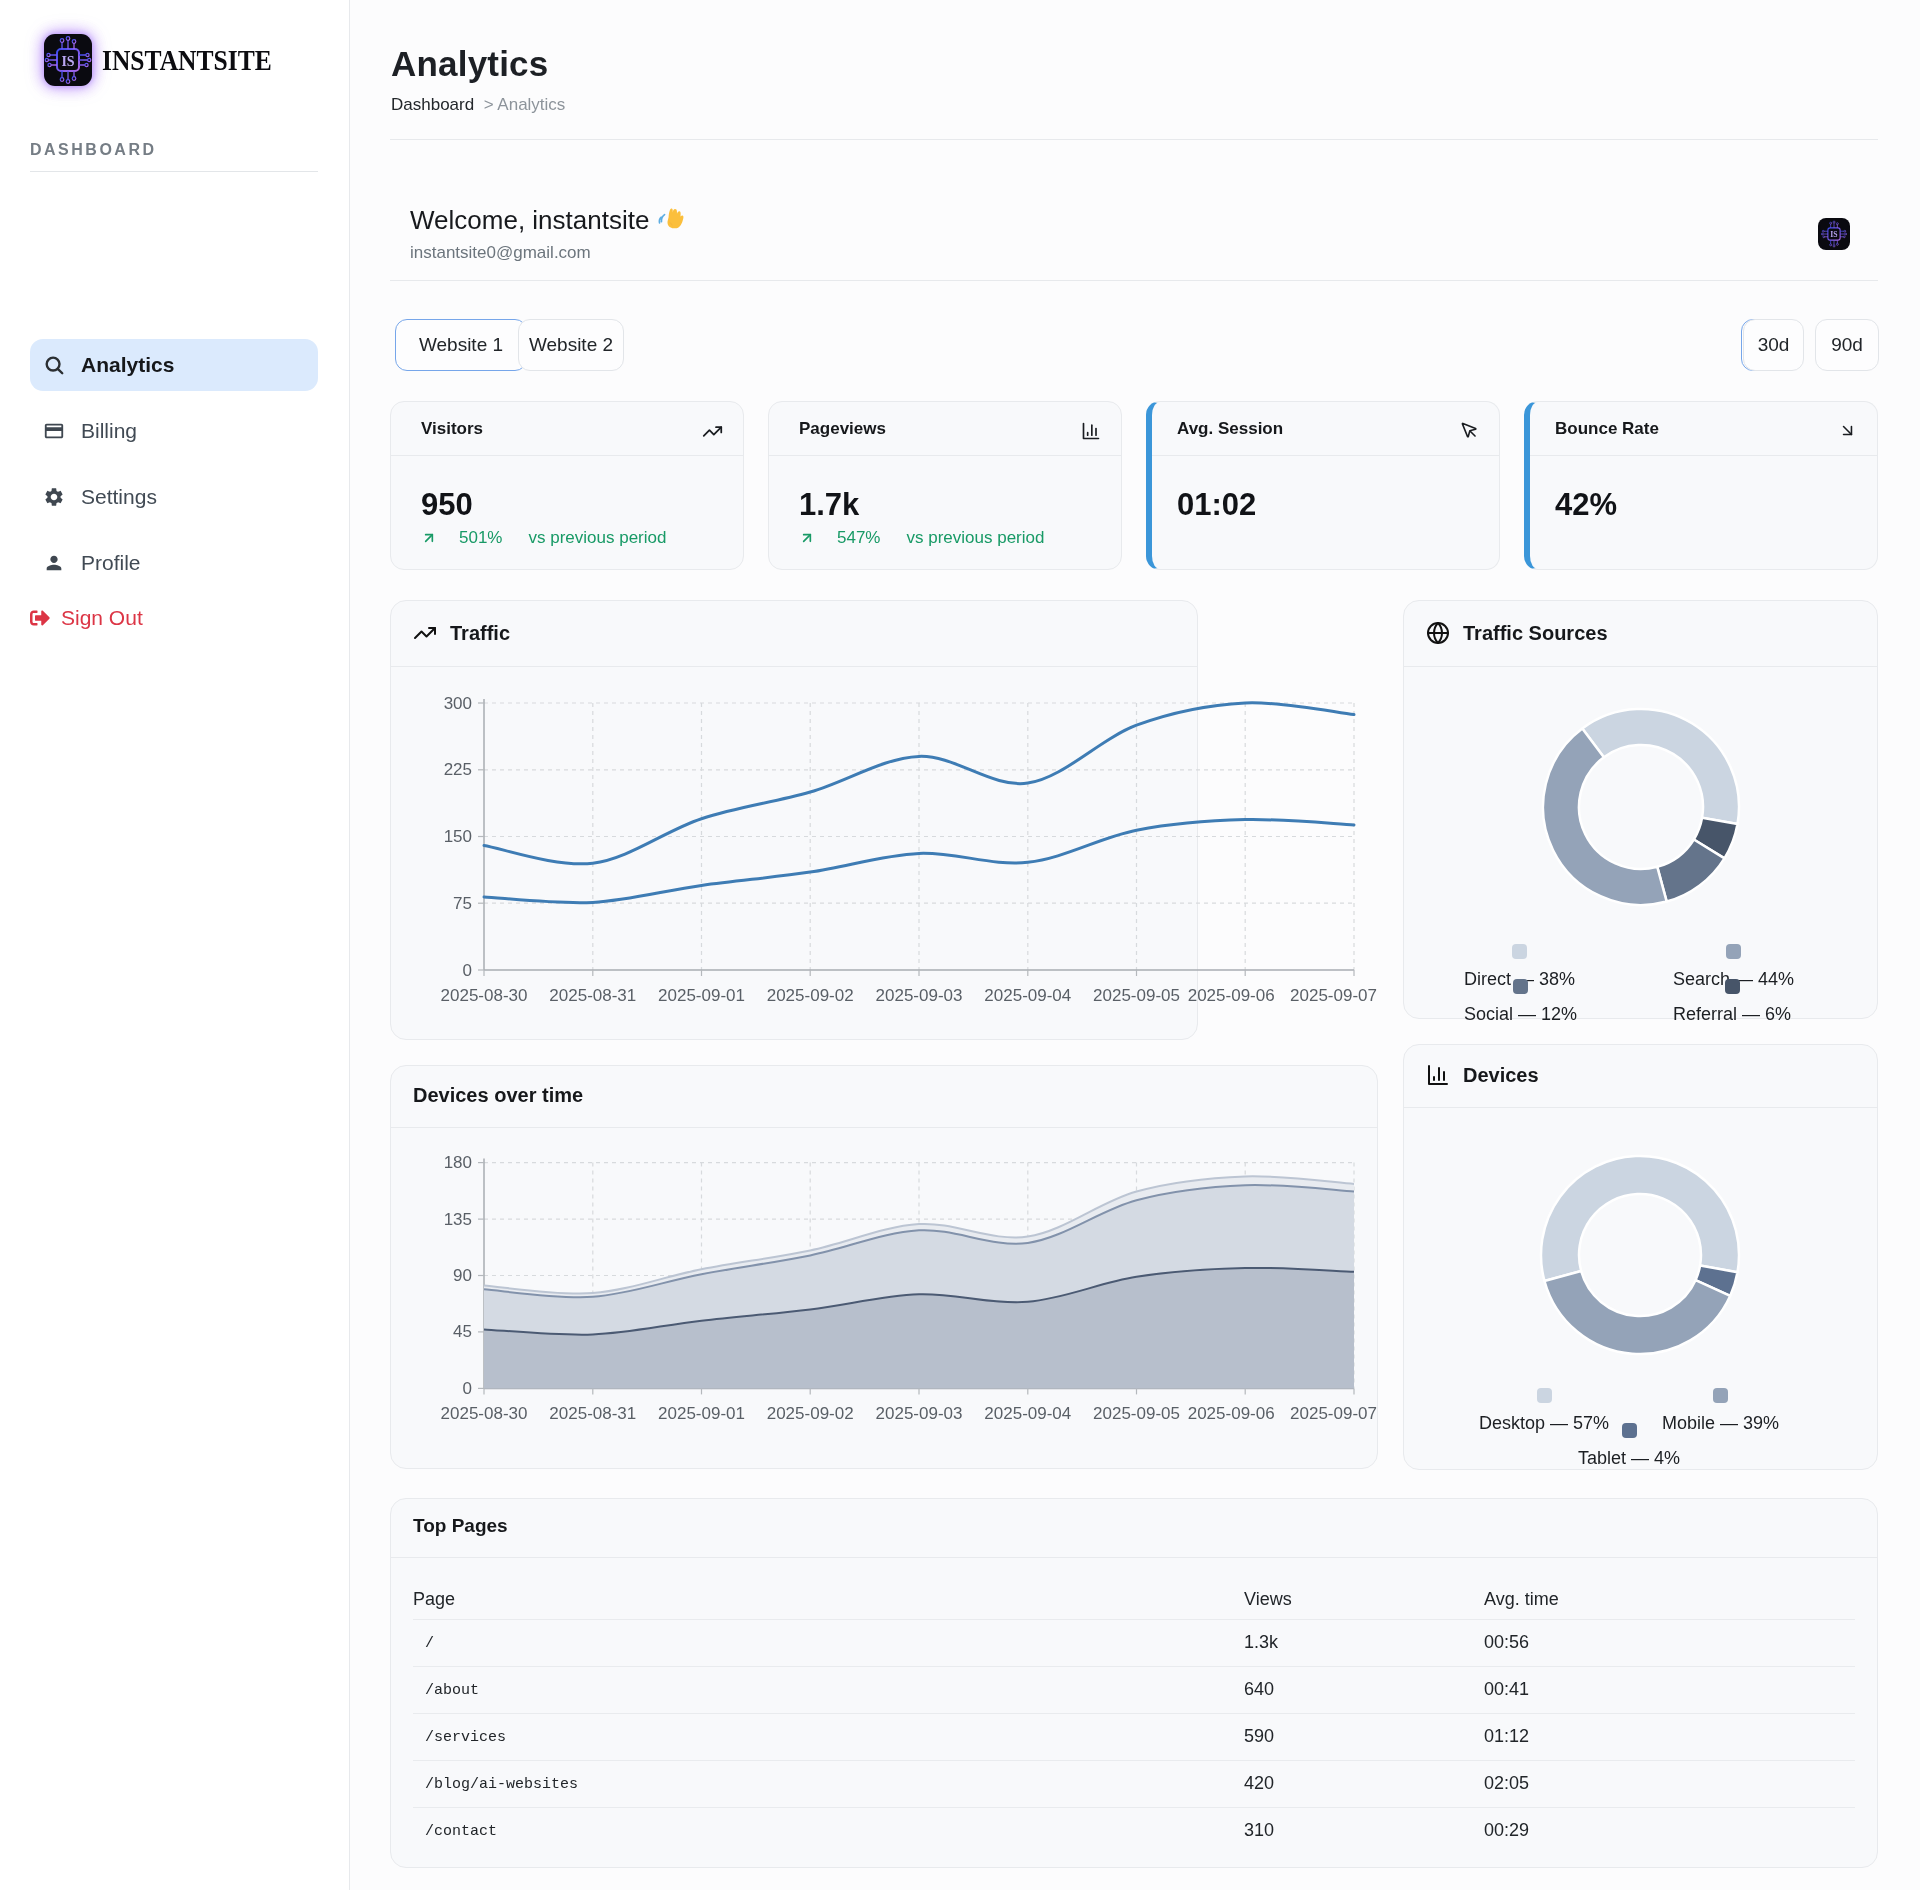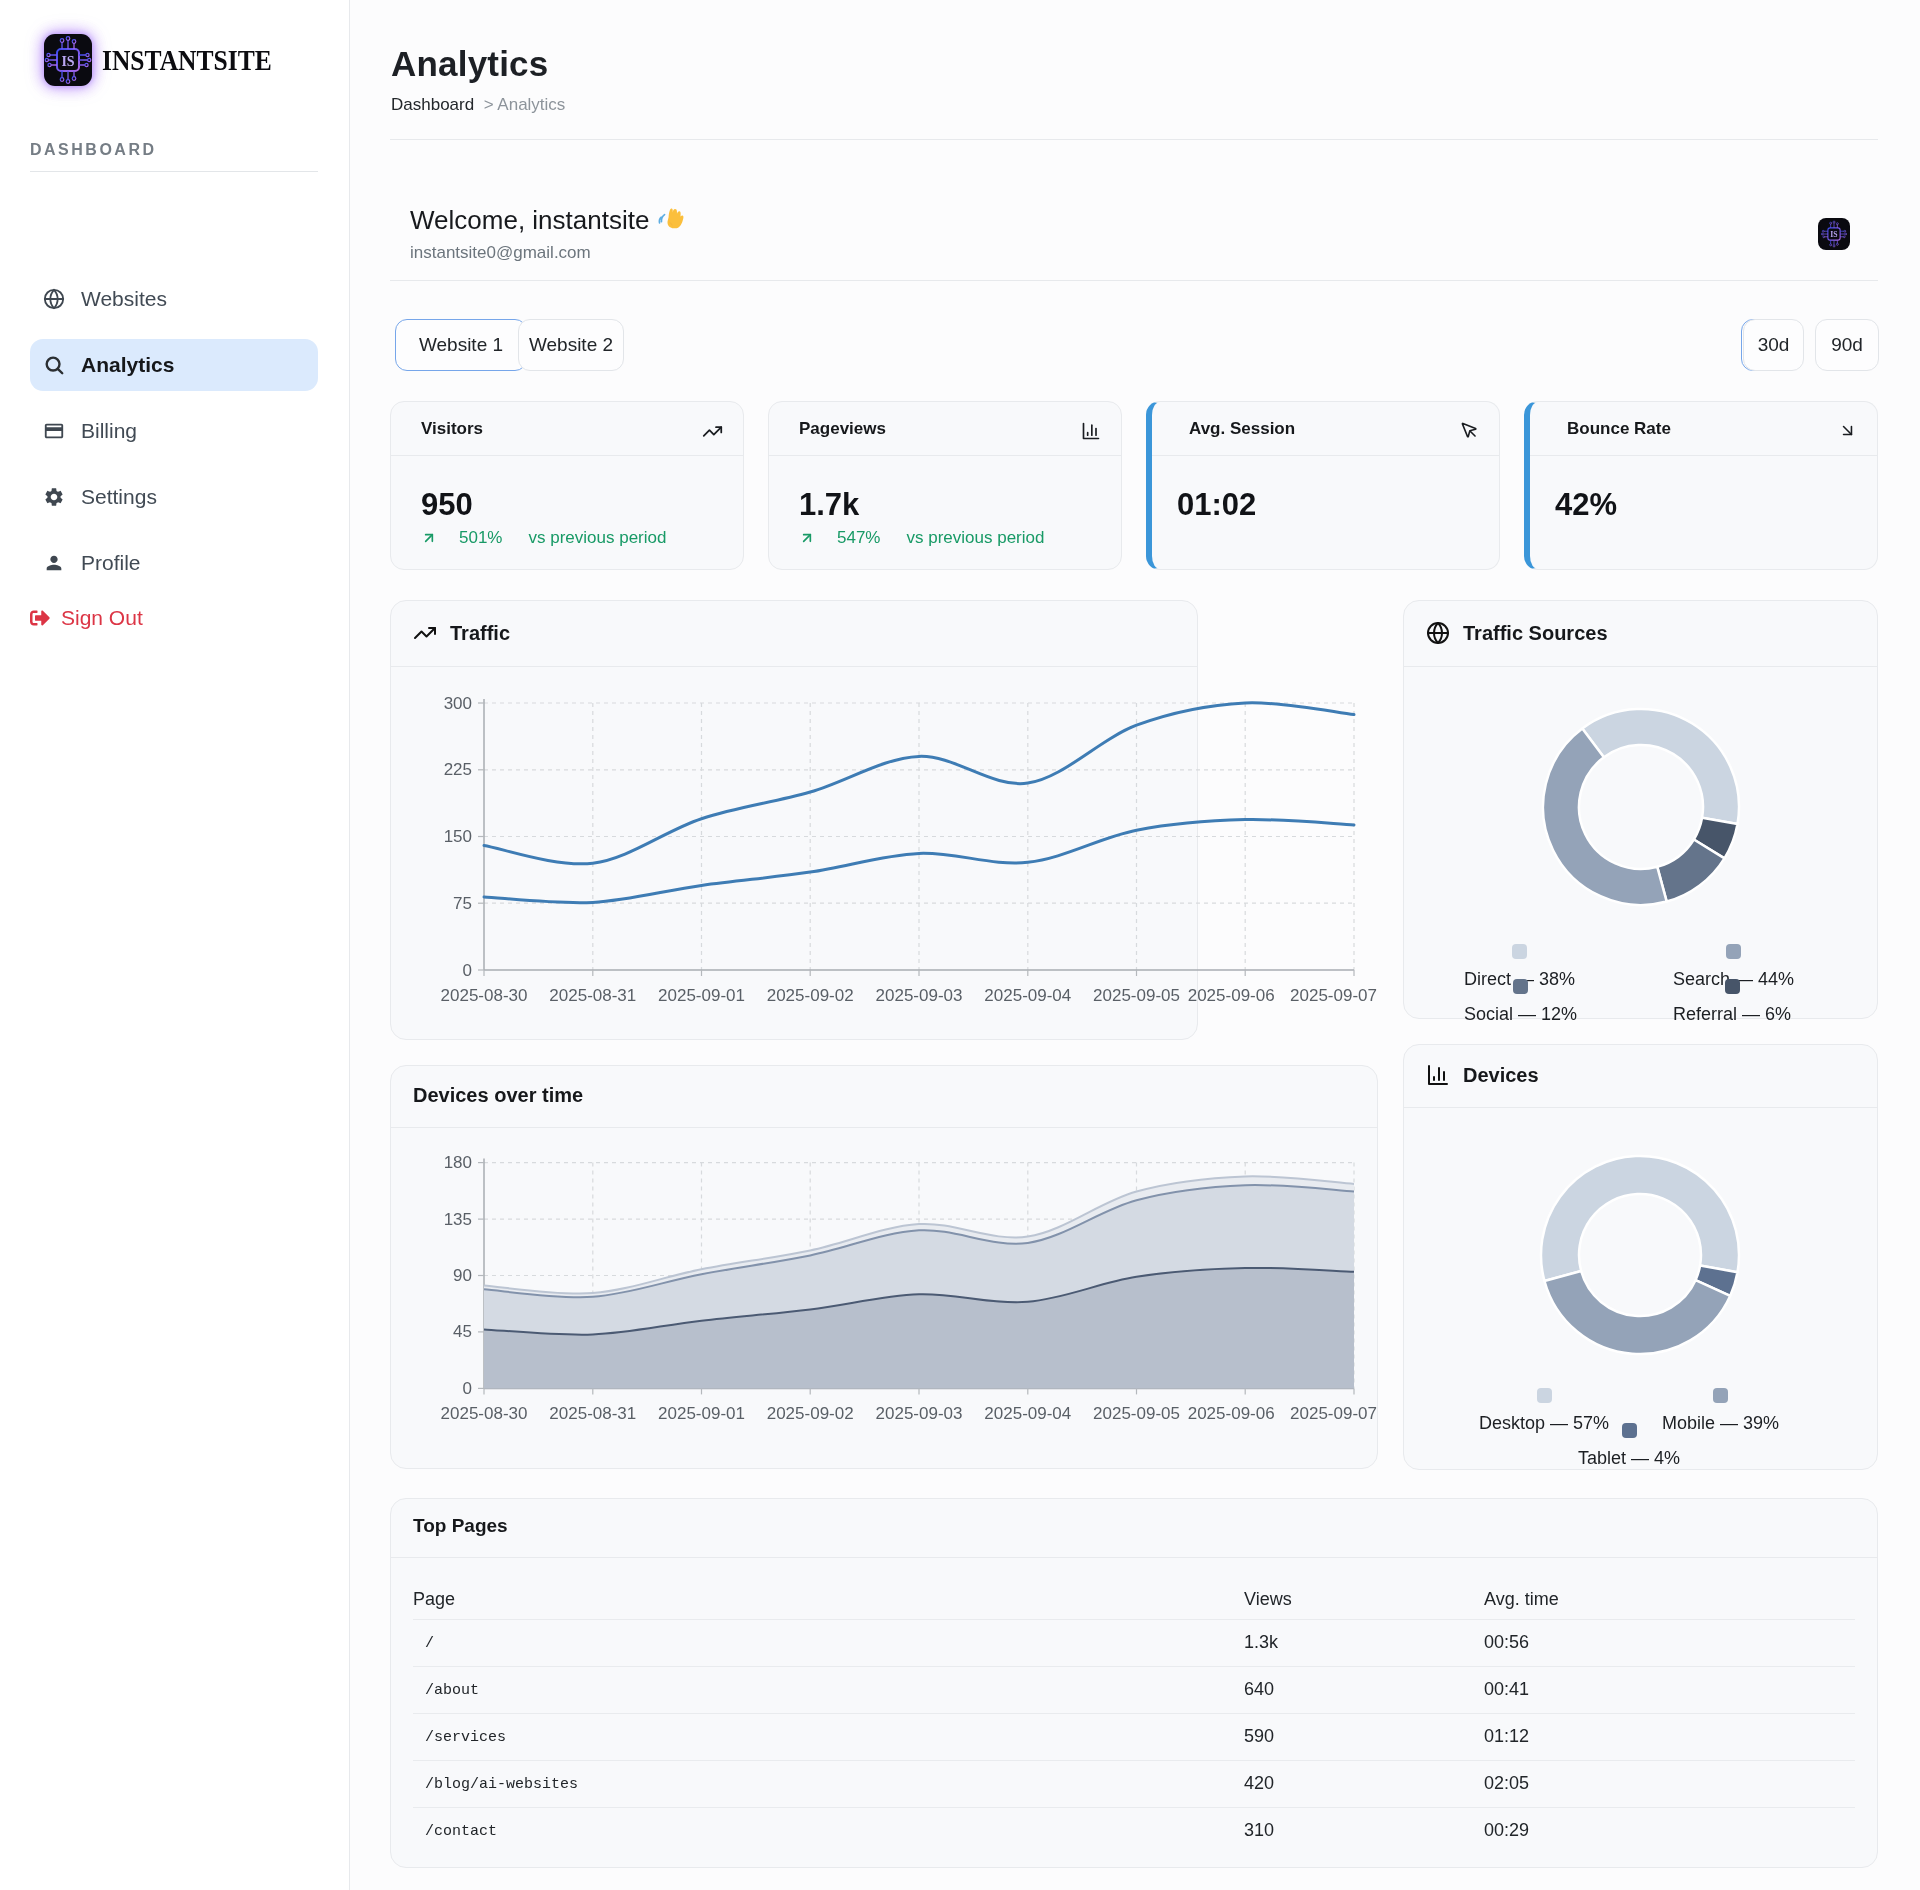--- a/index.html
+++ b/index.html
@@ -28,21 +28,21 @@
 .btn { position:absolute; top:319px; height:52px; border-radius:12px; background:#fdfdfe; border:1px solid #e2e5e9; font-size:19px; color:#212529; display:flex; align-items:center; justify-content:center; }
 .btn.sel { border:1.5px solid #76a6ea; }
 
 .scard { position:absolute; top:401px; width:354px; height:169px; background:#f8f9fb; border:1px solid #e8eaed; border-radius:14px; }
 .scard.accent { border-left:6px solid #3b96d9; }
 .shead { position:absolute; left:0; right:0; top:0; height:54px; border-bottom:1px solid #e8eaed; }
 .shead .t { position:absolute; left:30px; top:17px; font-size:17px; font-weight:bold; color:#16181b; }
 .shead .ic { position:absolute; right:20px; top:19px; }
 .snum { position:absolute; left:30px; top:85px; font-size:31px; font-weight:bold; color:#111317; }
 .sgrow { position:absolute; left:30px; top:126px; font-size:17px; color:#189a66; display:flex; align-items:center; gap:22px; }
-.scard.accent .shead .t { left:25px;margin-left:12px; }
+.scard.accent .shead .t { left:25px; }
 .scard.accent .snum { left:25px; }
 
 .card { position:absolute; background:#f8f9fb; border:1px solid #e8eaed; border-radius:16px; }
 .chead { position:absolute; left:0; right:0; top:0; height:66px; border-bottom:1px solid #e8eaed; }
 .chead .t { position:absolute; left:22px; top:20px; font-size:20px; font-weight:bold; color:#16181b; display:flex; align-items:center; gap:13px; }
 .tick { font-size:17px; fill:#595f66; font-family:"Liberation Sans", sans-serif; }
 .legend { position:absolute; font-size:18px; color:#1c1f23; display:flex; align-items:center; gap:10px;flex-direction:column; }
 .lsq { width:15px; height:15px; border-radius:4px; display:inline-block; }
 
 .tp { position:absolute; left:40px; top:1498px; width:1488px; height:370px; background:#f8f9fb; border:1px solid #e8eaed; border-radius:16px; }
@@ -83,28 +83,20 @@
             <circle cx="43.5" cy="32" r="1.6"></circle>
 <circle cx="19" cy="46.5" r="1.8"></circle>
             <circle cx="25" cy="48.5" r="1.8"></circle>
             <circle cx="31" cy="45.5" r="1.8"></circle>
           </g>
 </svg>
         <span class="brandname">INSTANTSITE</span>
       </div>
     <div class="dash">DASHBOARD</div>
     <div class="sidehr"></div>
-      <div class="nitem" style="top:273px">
-        <svg width="22" height="22" viewBox="0 0 24 24" fill="none" stroke="#3f4750" stroke-width="2" stroke-linecap="round" stroke-linejoin="round">
-          <circle cx="12" cy="12" r="10"></circle>
-          <path d="M12 2a14.5 14.5 0 0 0 0 20 14.5 14.5 0 0 0 0-20"></path>
-          <path d="M2 12h20"></path>
-        </svg>
-        <span>Websites</span>
-      </div>
       <div class="nitem active" style="top:339px">
         <svg width="22" height="22" viewBox="0 0 24 24" fill="none" stroke="#2b2f33" stroke-width="2.6" stroke-linecap="round" stroke-linejoin="round">
           <circle cx="11" cy="11" r="7"></circle>
           <path d="m21 21-4.3-4.3"></path>
         </svg>
         <span>Analytics</span>
       </div>
       <div class="nitem" style="top:405px">
         <svg width="22" height="22" viewBox="0 0 24 24" fill="#3f4750">
           <path d="M20 4H4c-1.11 0-1.99.89-1.99 2L2 18c0 1.11.89 2 2 2h16c1.11 0 2-.89 2-2V6c0-1.11-.89-2-2-2zm0 14H4v-6h16v6zm0-10H4V6h16v2z"></path>

